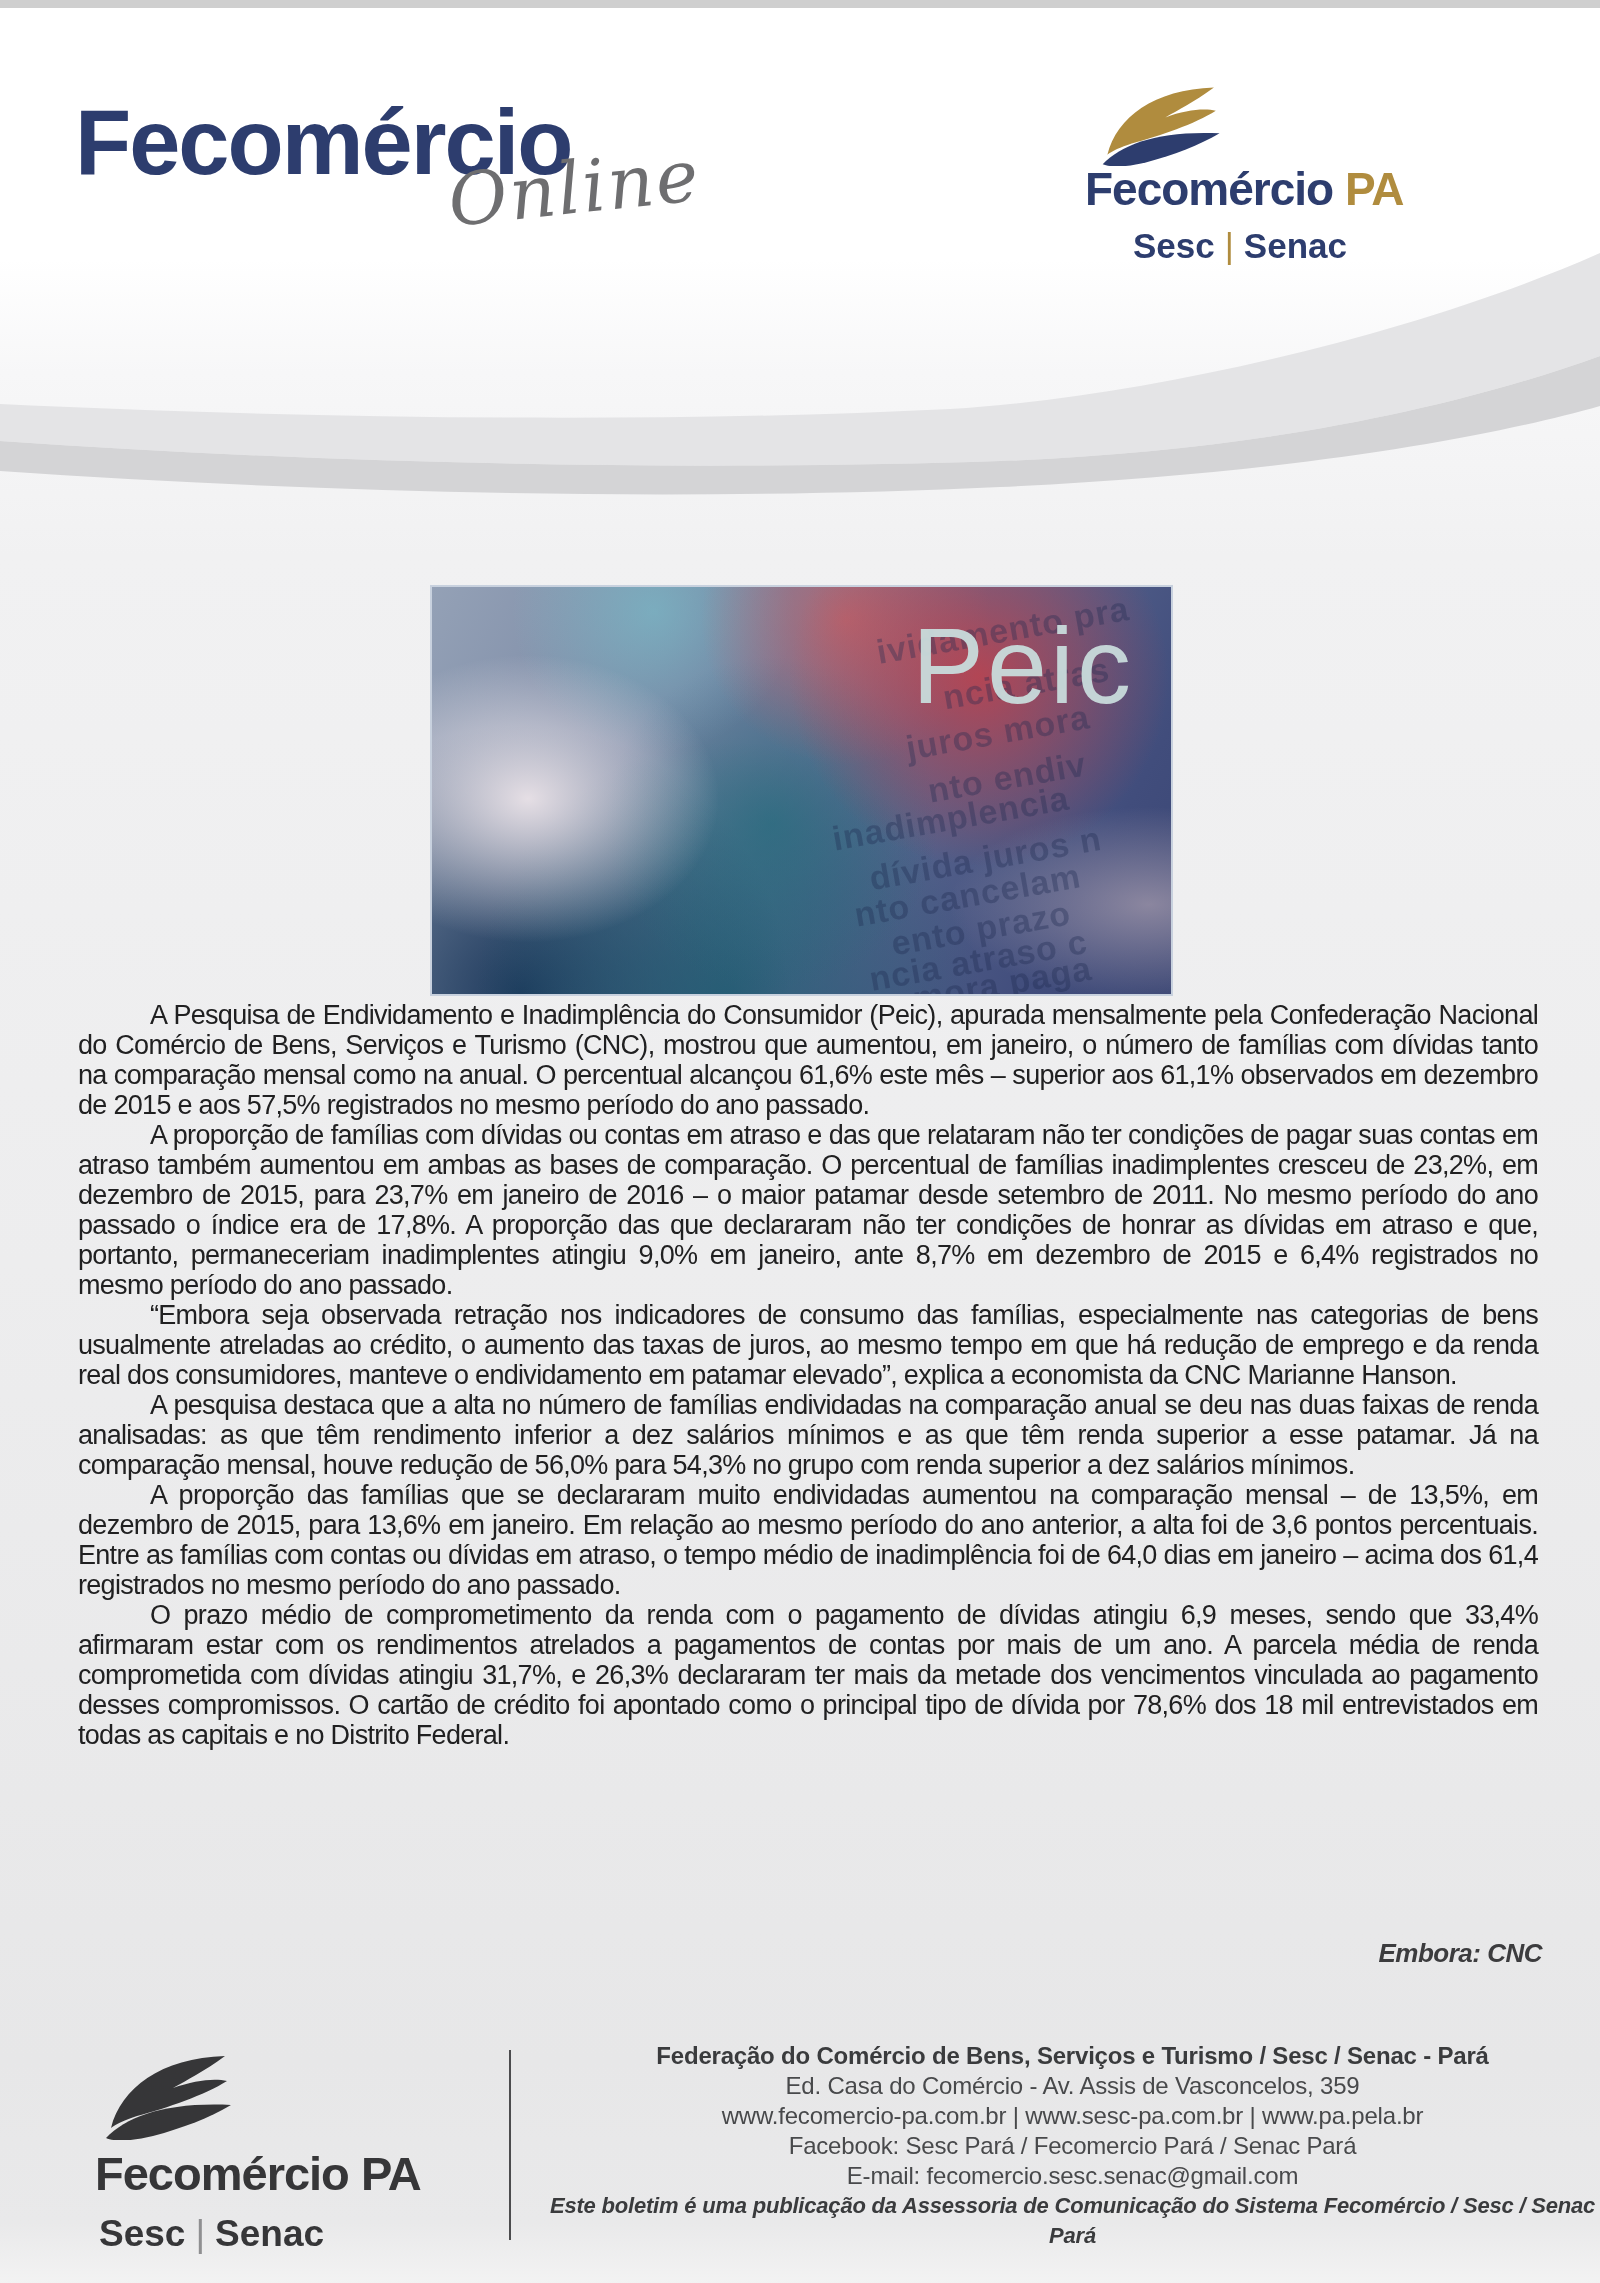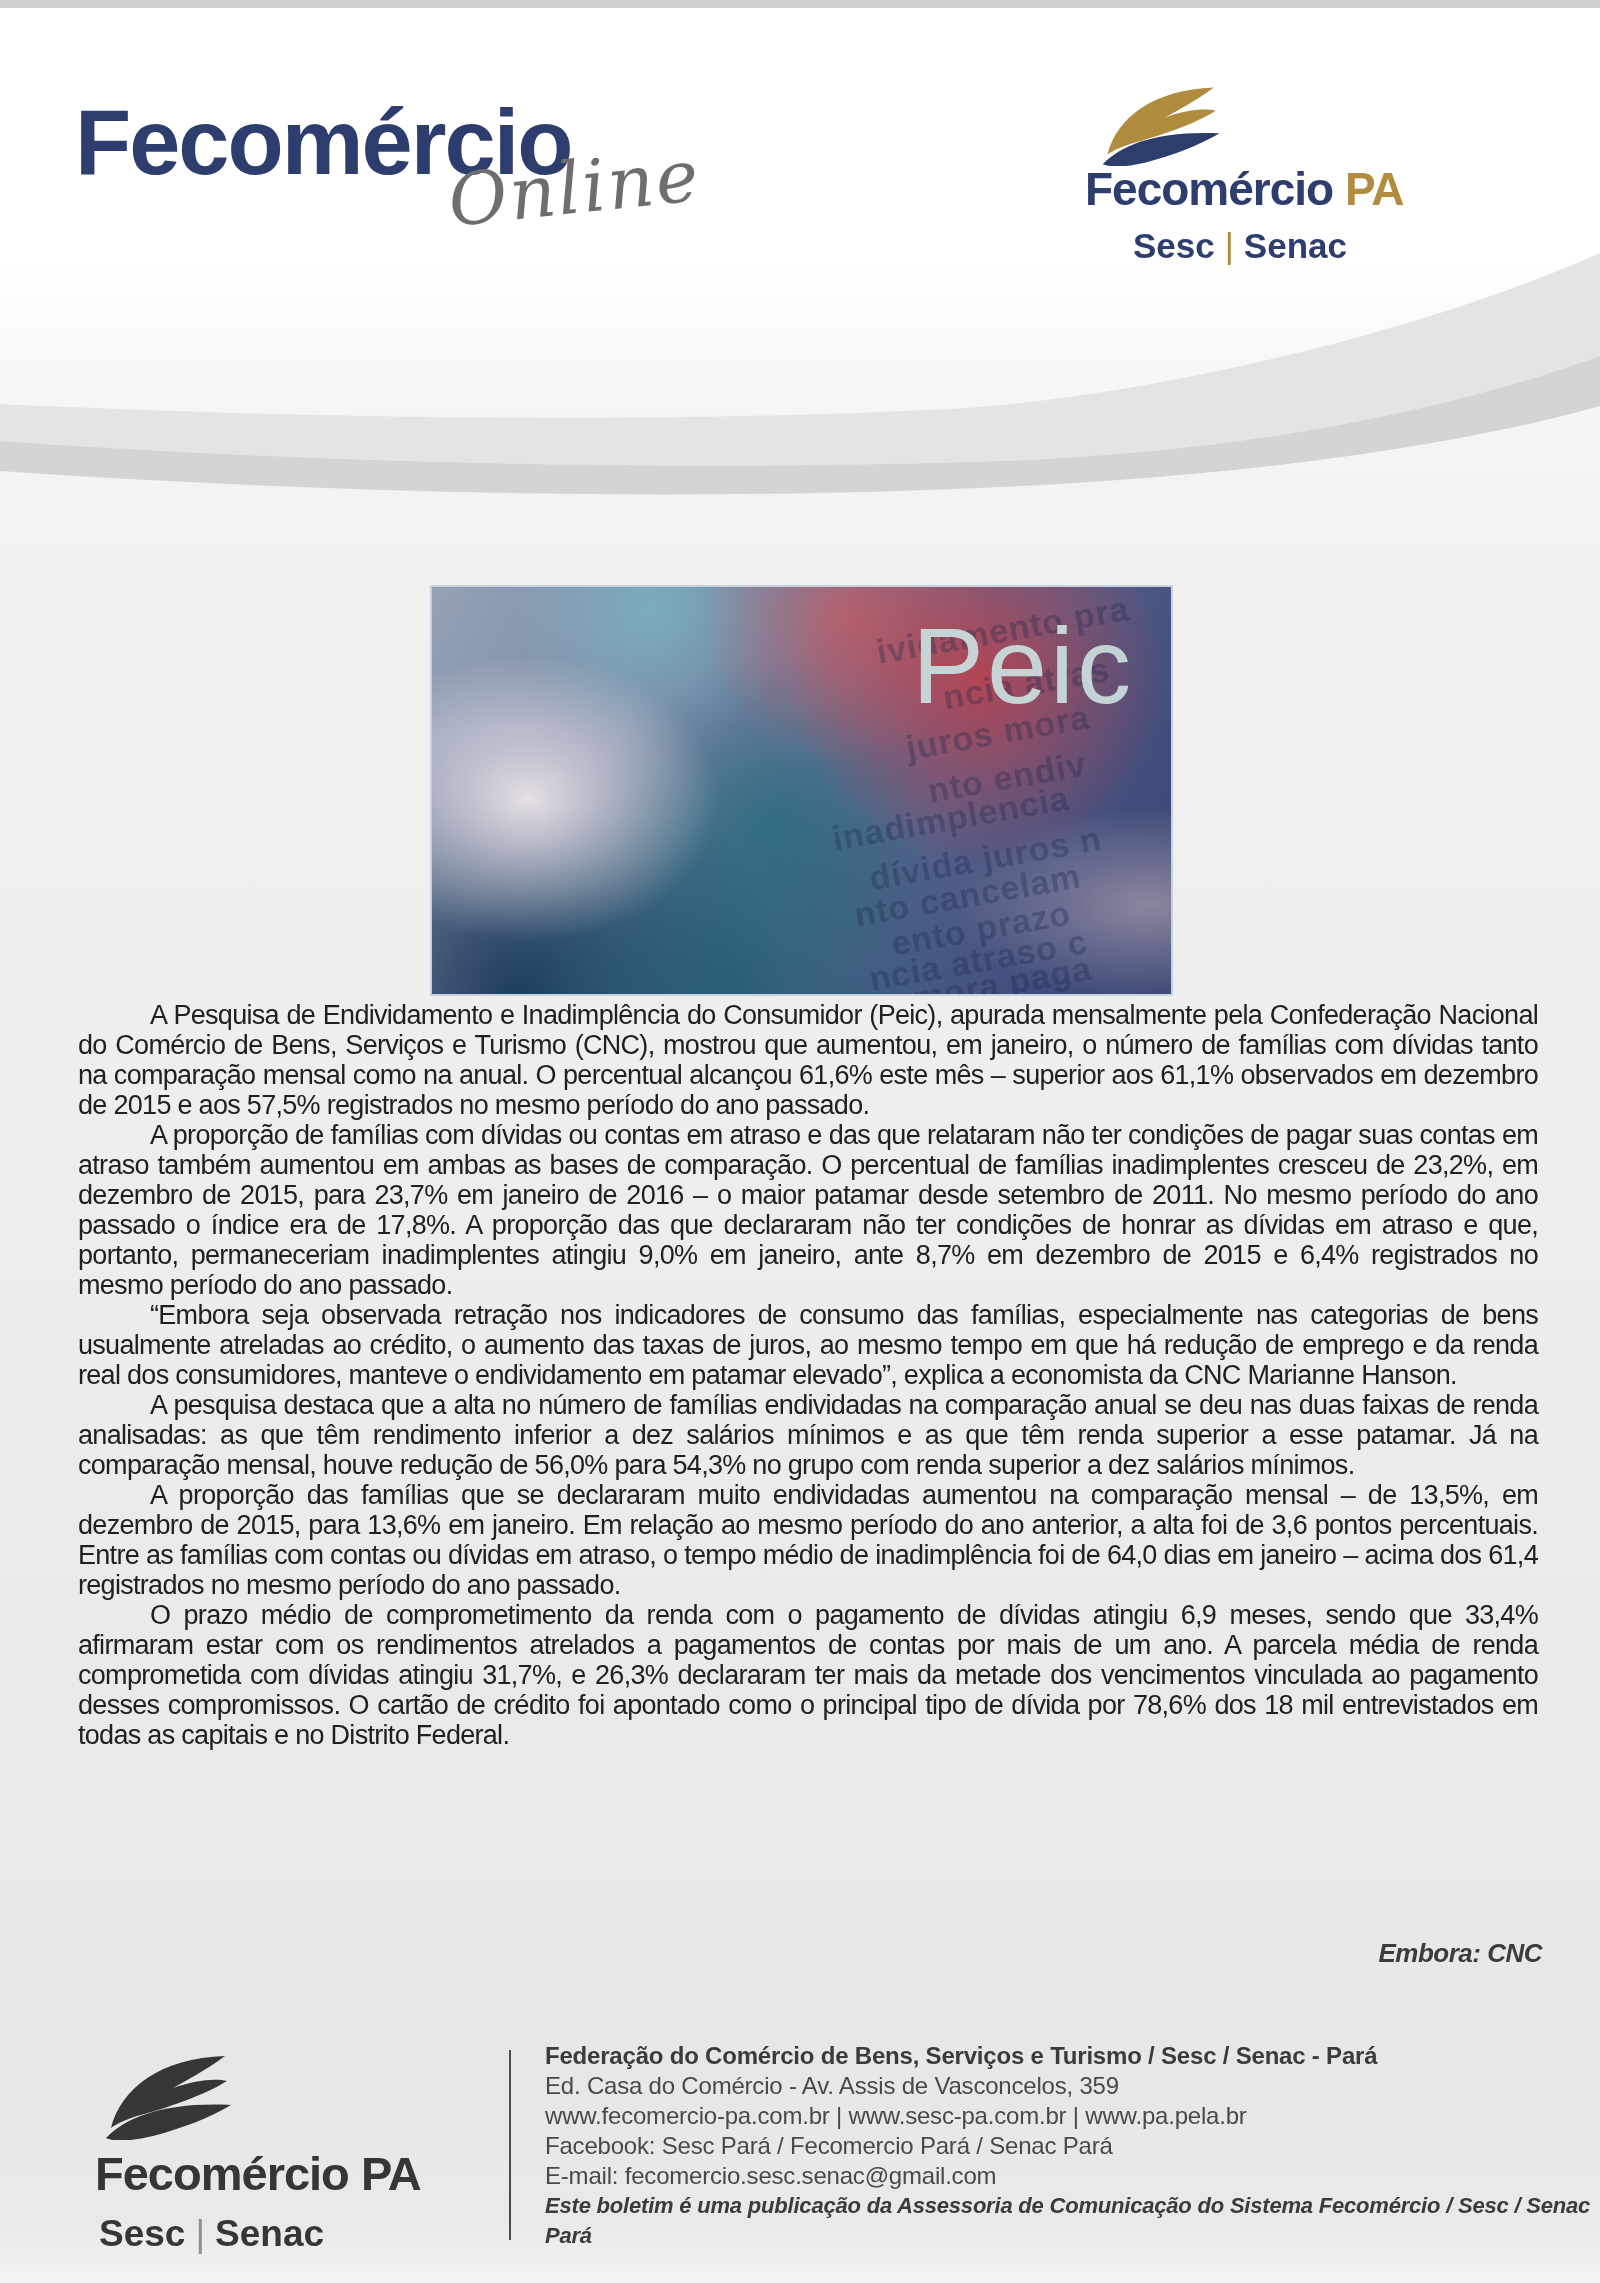--- a/index.html
+++ b/index.html
@@ -76,21 +76,21 @@
     font-size:26px;font-style:italic;font-weight:bold;color:#3c3c3e;letter-spacing:-0.5px;
   }
   
   .footer-logo{position:absolute;left:95px;top:2040px;z-index:2;width:400px;}
   .footer-logo .swoosh{width:150px;height:92px;display:block;margin-left:8px;}
   .footer-logo .lockup{font-size:47px;font-weight:bold;color:#363638;letter-spacing:-1px;margin-top:6px;}
   .footer-logo .subline{font-size:37px;font-weight:bold;color:#363638;margin-top:12px;margin-left:4px;}
   .footer-logo .subline .pipe{color:#8f8f91;font-weight:normal;padding:0 10px;}
   .footer-divider{position:absolute;left:509px;top:2042px;width:2px;height:190px;background:#4c4c4e;z-index:2;}
   .footer-info{position:absolute;left:545px;top:2033px;z-index:2;color:#48494b;}
-  .footer-info .f-line{font-size:24px;line-height:30px;letter-spacing:-0.2px;}
+  .footer-info .f-line{font-size:24px;line-height:30px;letter-spacing:-0.2px;text-align:center;}
   .footer-info .f-org{font-weight:bold;color:#3a3b3d;}
   .footer-info .f-note{font-size:22px;font-weight:bold;font-style:italic;color:#3a3b3d;}
 </style>
 </head>
 <body>
 
 <div class="canvas">
 
   <svg class="wave-svg" viewBox="0 0 1600 560" preserveAspectRatio="none" aria-hidden="true">
     <path d="M0,396 C300,410 650,416 950,401 C1150,389 1420,325 1600,245 L1600,348 C1450,402 1250,444 1000,453 C700,463 350,457 0,433 Z" fill="#e4e4e6"></path>

